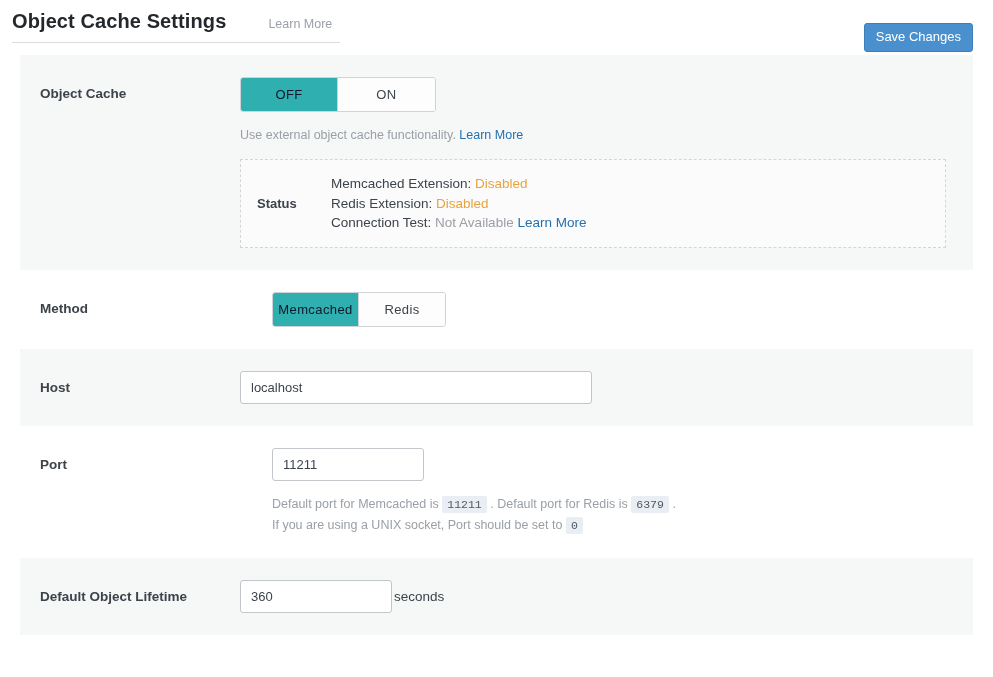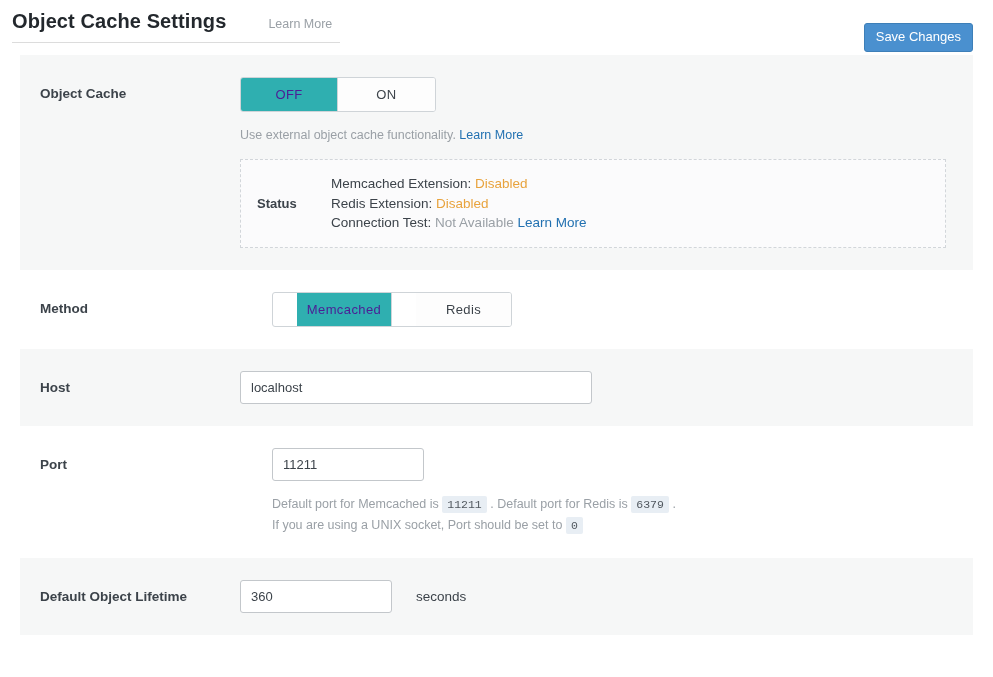--- a/index.html
+++ b/index.html
@@ -106,24 +106,24 @@
     background: #fdfdfd;
     color: #3c434a;
     cursor: pointer;
     border: none;
     border-right: 1px solid #cfd4d8;
     letter-spacing: 0.4px;
   }
   .toggle-btn:last-child { border-right: none; }
   .toggle-btn.active {
     background: #2fafb0;
-    color: #4c1d95;
+    color: #0f172a;
   }
   .toggle-onoff .toggle-btn { width: 97px; }
-  .toggle-method .toggle-btn { width: 95px; margin-left: 24px; }
+  .toggle-method .toggle-btn { width: 86px; }
 
   
   .desc {
     margin-top: 13px;
     font-size: 12.5px;
     color: #9aa0a6;
     line-height: 20px;
   }
   .desc-line { display: block; }
   .link {
@@ -173,21 +173,21 @@
     color: #3c434a;
     background: #ffffff;
     border: 1px solid #c3c7cb;
     border-radius: 3px;
     padding: 8px 10px;
     outline: none;
   }
   .input-host { width: 352px; }
   .input-port { width: 152px; }
   .input-ttl  { width: 152px; }
-  .input-row { display: flex; align-items: center; gap: 24px; }
+  .input-row { display: flex; align-items: center; gap: 2px; }
   .unit-label { font-size: 13.5px; color: #3c434a; }
 </style>
 </head>
 <body>
 
 <div class="page-header">
   <div class="header-left">
     <span class="page-title">Object Cache Settings</span>
     <a class="header-learn-more">Learn More</a>
   </div>

